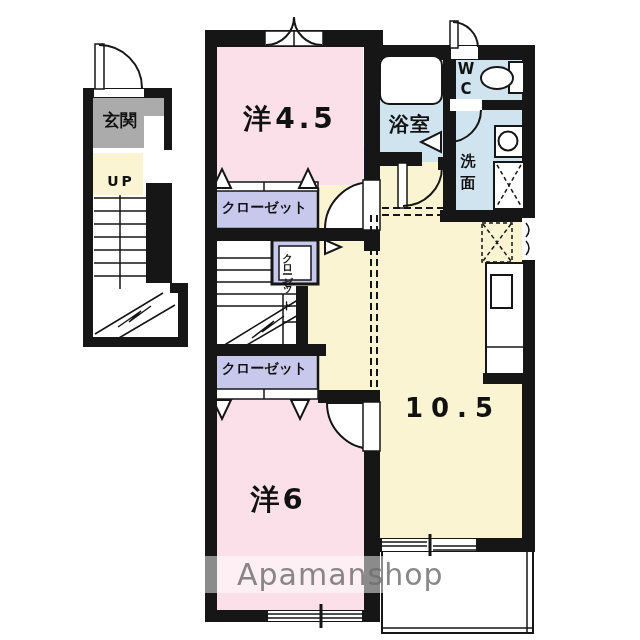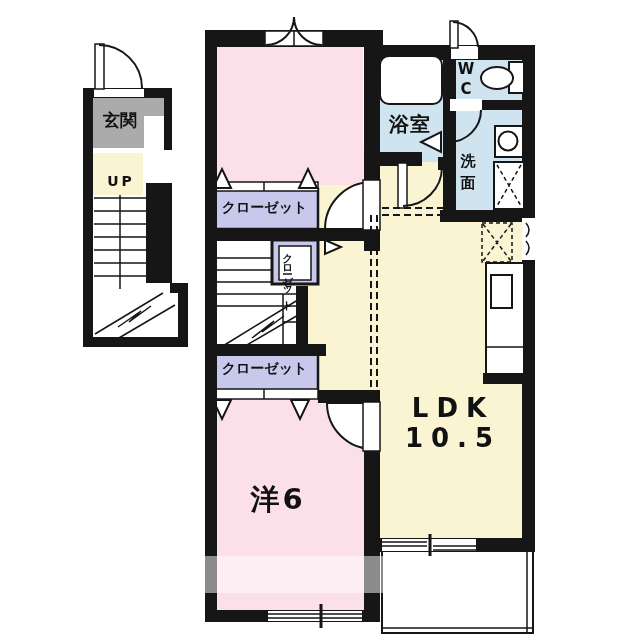--- a/index.html
+++ b/index.html
@@ -201,41 +201,42 @@
       <path d="M486,347 H524" class="thin"></path>
     </g>
   </g>
 
   <rect x="0" y="556" width="430" height="37" fill="rgba(255,255,255,0.5)"></rect>
 </svg>
 
   <div class="lbl" style="left:94px;top:109px;width:52px;font-size:17px;font-family:Liberation Serif, serif;">玄関</div>
   <div class="lbl" style="left:99px;top:173px;width:44px;font-size:14px;letter-spacing:3px;">UP</div>
 
+  <div class="lbl" style="left:215px;top:100px;width:150px;font-size:28px;letter-spacing:4px;">洋4.5</div>
 
   <div class="lbl" style="left:211px;top:199px;width:107px;font-size:14px;">クローゼット</div>
 
   <div class="lbl vert" style="left:281px;top:245px;height:36px;font-size:10.5px;line-height:13px;"><span>クロー</span><span>ゼット</span></div>
 
   <div class="lbl" style="left:211px;top:360px;width:107px;font-size:14px;">クローゼット</div>
 
   <div class="lbl" style="left:208px;top:480px;width:140px;font-size:29px;letter-spacing:3px;">洋6</div>
 
   <div class="lbl" style="left:385px;top:393px;width:136px;font-size:26px;letter-spacing:8px;line-height:30px;">
-      <span style="display:block;">LDK</span>
       <span style="display:block;">10.5</span>
     </div>
 
   <div class="lbl" style="left:379px;top:111px;width:62px;font-size:20px;letter-spacing:1px;">浴室</div>
 
   <div class="lbl" style="left:455px;top:59px;width:22px;font-size:15px;line-height:20px;">
       <span style="display:block;">W</span>
       <span style="display:block;">C</span>
     </div>
 
   <div class="lbl" style="left:457px;top:150px;width:22px;font-size:15px;line-height:22px;">
       <span style="display:block;">洗</span>
       <span style="display:block;">面</span>
     </div>
 
 
+  <div class="wm-text">Apamanshop</div>
 
 </div>
 
 </body></html>

